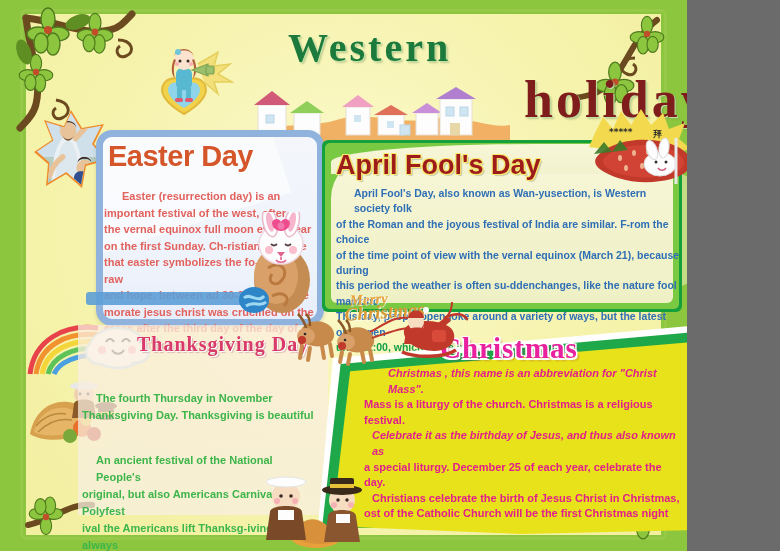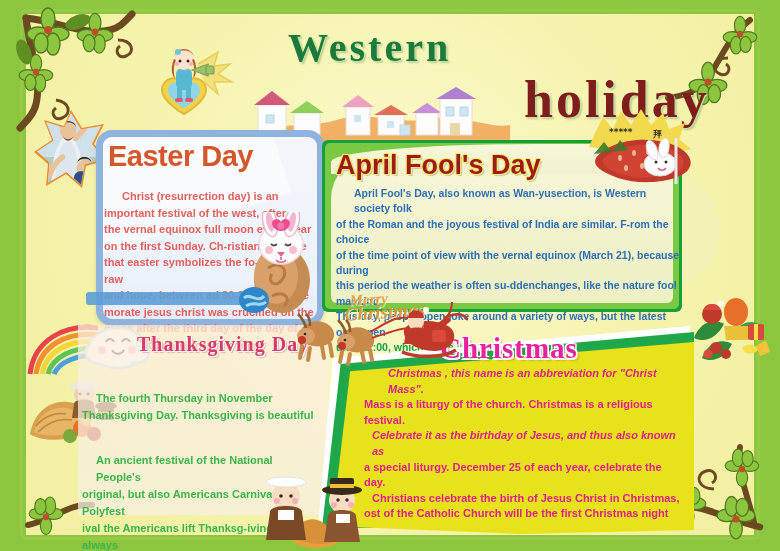--- a/index.html
+++ b/index.html
@@ -1,18 +1,18 @@
 <!DOCTYPE html>
 <html><head>
 <meta charset="utf-8">
 <style>
   html,body{margin:0;padding:0;background:#6b6b6b;}
   body{font-family:"Liberation Sans",sans-serif;}
 
-  .page{position:relative;width:780px;height:551px;overflow:hidden;
+  .page{position:relative;width:687px;height:551px;overflow:hidden;
         background:#f4f3a0;}
 
   
   .frame-green{position:absolute;inset:0;background:#8cc63e;}
   .frame-inner{position:absolute;left:26px;top:14px;right:26px;bottom:16px;
         background:#f7f5b5;
         background:radial-gradient(circle at 50% 40%, #fcfad0 0%, #f6f3ae 55%, #f2efa0 100%);}
   .frame-inner-edge{position:absolute;left:20px;top:9px;right:20px;bottom:11px;
         border:3px solid #a8cf5a;border-radius:6px;opacity:.35;}
 
@@ -313,21 +313,21 @@
         <path d="M42 76 C42 62,52 66,58 66 C66 66,68 76,68 80 L42 80Z" fill="#2f4f8f"></path>
       </g>
     </svg>
   </div>
 
   <div class="easter-panel">
     <div class="sheen"></div>
   </div>
   <div class="easter-title">Easter Day</div>
   <div class="easter-body">
-    <div class="ind">Christ (resurrection day) is an</div>
+    <div class="ind">Easter (resurrection day) is an</div>
     <div>important festival of the west, after</div>
     <div>the vernal equinox full moon every year</div>
     <div>on the first Sunday. Ch-ristians believe</div>
     <div>that easter symbolizes the fo-cus on raw</div>
     <div>and hope, between ad 30-33 to com-me</div>
     <div>morate jesus christ was crucified on the</div>
     <div>cross after the third day of the day of</div>
     <div>resurrection.</div>
   </div>
 

